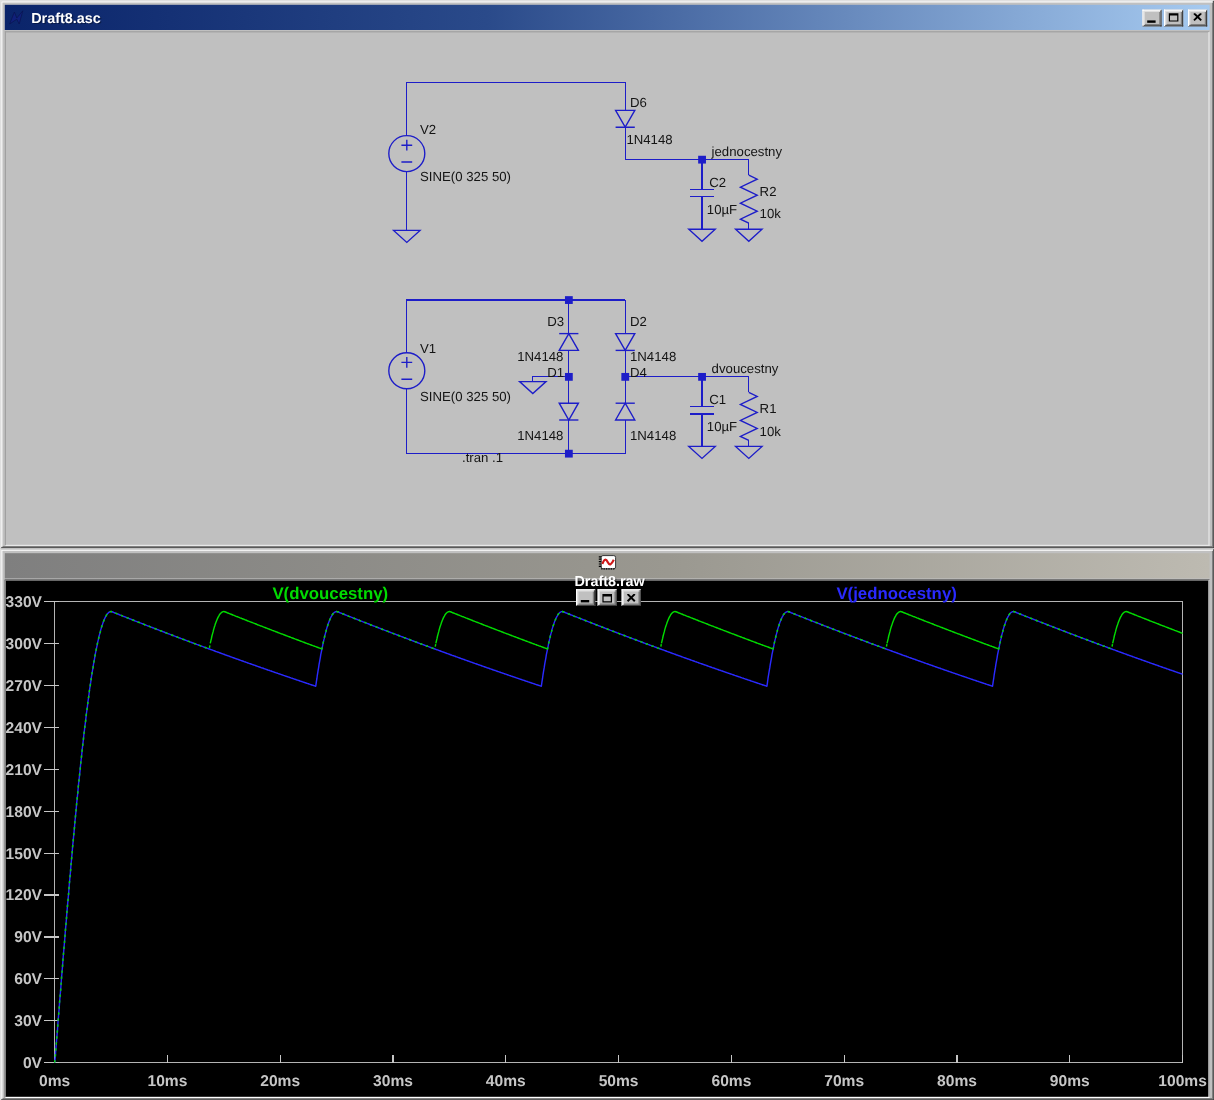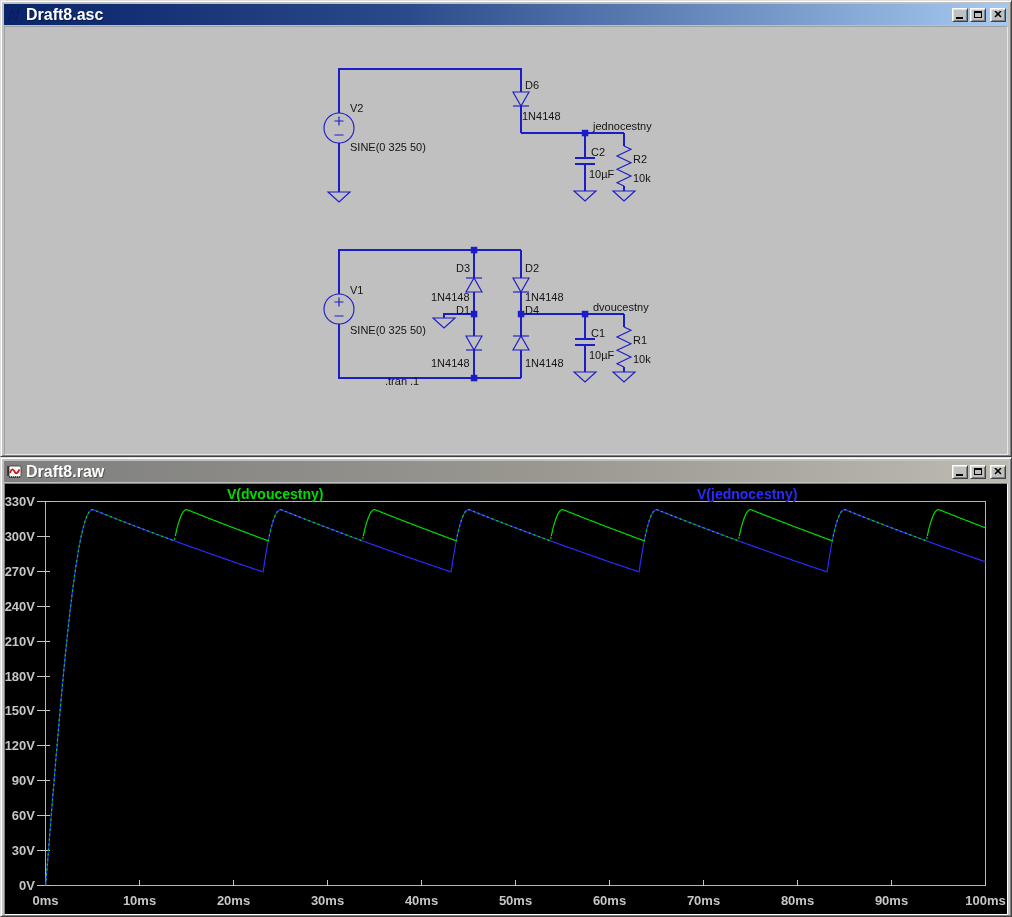--- a/index.html
+++ b/index.html
@@ -13,23 +13,23 @@
     background:#c0c0c0;padding:3px;
     border:1px solid;border-color:#dfdfdf #404040 #404040 #dfdfdf;
     box-shadow:inset 1px 1px 0 #ffffff, inset -1px -1px 0 #808080;
   }
   #win-schematic{top:0;height:457px;}
   #win-plot{top:457px;height:460px;}
   .titlebar{
     height:21px;display:flex;align-items:center;padding:0 2px;box-sizing:border-box;
   }
   .titlebar.active{background:linear-gradient(to right,#0a246a 0%,#2a4a8a 40%,#a6caf0 100%);}
-  .titlebar.inactive{background:linear-gradient(to right,#7f7f7f 0%,#9a9890 55%,#bdbab1 100%);}
+  .titlebar.inactive{background:linear-gradient(to right,#7f7f7f 0%,#9a9890 55%,#bdbab1 100%);flex-direction:column;}
   .title-icon{width:16px;height:16px;display:inline-flex;align-items:center;justify-content:center;flex:0 0 auto;}
-  .title-text{color:#ffffff;font-weight:bold;font-size:16px;margin-left:4px;flex:1;
+  .title-text{color:#ffffff;font-weight:bold;font-size:12px;margin-left:4px;flex:1;
     white-space:nowrap;text-shadow:1px 1px 0 rgba(0,0,0,0.35);}
   .tb-buttons{display:flex;align-items:center;flex:0 0 auto;}
   .tb-btn{
     width:16px;height:14px;background:#c0c0c0;margin-left:2px;position:relative;
     border:1px solid;border-color:#ffffff #404040 #404040 #ffffff;
     box-shadow:inset 1px 1px 0 #dfdfdf, inset -1px -1px 0 #808080;
     display:flex;align-items:center;justify-content:center;padding:0;cursor:default;
   }
   .tb-btn.close{margin-left:4px;}
   .glyph-min{position:absolute;left:3px;bottom:2px;width:7px;height:2px;background:#000;}

